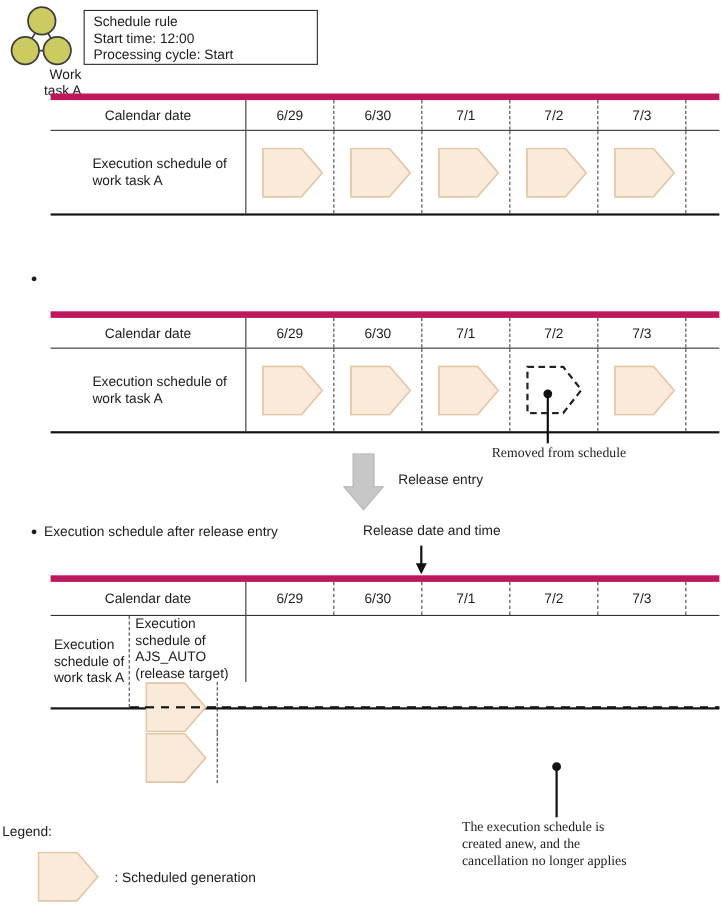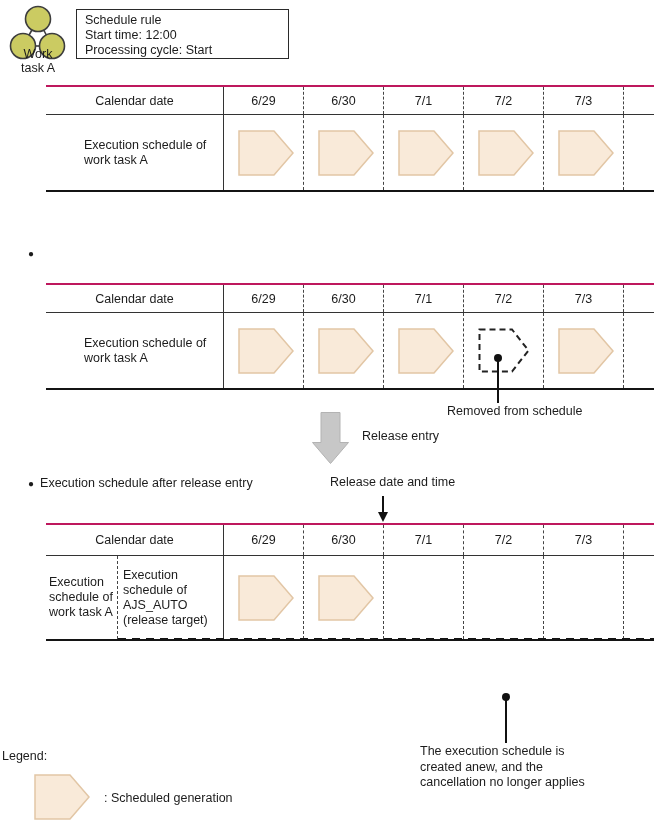--- a/index.html
+++ b/index.html
@@ -4,60 +4,60 @@
 <style>
   html,body{margin:0;padding:0;background:#ffffff;}
   #canvas{
     position:relative;width:656px;height:824px;background:#ffffff;overflow:hidden;
     font-family:"Liberation Sans","DejaVu Sans",sans-serif;
     font-size:12.5px;color:#1c1c1c;
   }
   .abs{position:absolute;}
 
   
-  .work-label{left:2px;top:48px;width:72px;text-align:center;line-height:13.5px;}
+  .work-label{left:2px;top:62px;width:72px;text-align:right;line-height:13.5px;}
 
   
   .rule-box{left:76px;top:9px;width:213px;height:50px;border:1.5px solid #2a2a2a;
     box-sizing:border-box;padding:3px 0 0 8px;line-height:14.8px;}
 
   
   .bullet-line{display:flex;align-items:flex-start;}
   .bullet-line .marker{font-size:10px;margin-right:6px;line-height:15px;}
 
   
   .sched-table{position:absolute;left:46px;width:608px;
-    border-top:2px solid #be185d;border-bottom:2px solid #141414;box-sizing:content-box;}
+    border-top:6px solid #be185d;border-bottom:2px solid #141414;box-sizing:content-box;}
   .trow{display:flex;}
   .thead{height:27px;border-bottom:1px solid #333;}
   .cell{box-sizing:border-box;}
   .cell.label{width:178px;border-right:1px solid #333;}
   .cell.date{width:80px;border-right:1px dashed #444;}
   .cell.tail{flex:1;}
   .head{display:flex;align-items:center;justify-content:center;}
   .tbody .cell.label{display:flex;align-items:center;padding-left:38px;padding-right:14px;line-height:15px;}
   .tbody .cell.date, .subrow .cell.date{display:flex;align-items:center;padding-left:14px;}
 
   
   #t3 .thead{height:30px;}
   .t3body{display:flex;}
   .cell.spanlabel{width:72px;border-right:1px dashed #444;display:flex;align-items:center;
     padding-left:3px;line-height:15px;}
   .t3right{flex:1;position:relative;display:flex;flex-direction:column;}
-  .subrow{height:83px;}
+  .subrow{height:83px;flex-direction:column;}
   .subrow:last-child{height:84px;}
   .cell.sublabel{width:106px;border-right:1px solid #333;display:flex;align-items:center;
     padding-left:5px;padding-right:4px;line-height:15px;}
   .t3divider{position:absolute;left:0;right:0;top:82px;height:2px;
     background:repeating-linear-gradient(90deg,#141414 0 8px,transparent 8px 14px);}
 
   
   .leader-line{width:1.5px;background:#111;z-index:6;}
   .leader-dot{width:8px;height:8px;border-radius:50%;background:#111;z-index:6;}
-  .callout-text{line-height:15.5px;}
+  .callout-text{line-height:15.5px;font-family:Liberation Serif, serif;}
 
   
   .marker-line{width:1.5px;background:#111;}
   .marker-head{width:0;height:0;border-left:5px solid transparent;border-right:5px solid transparent;
     border-top:10px solid #111;}
 
   .legend-title{left:2px;top:749px;}
   .legend-item-label{left:104px;top:791px;}
 </style>
 </head>

